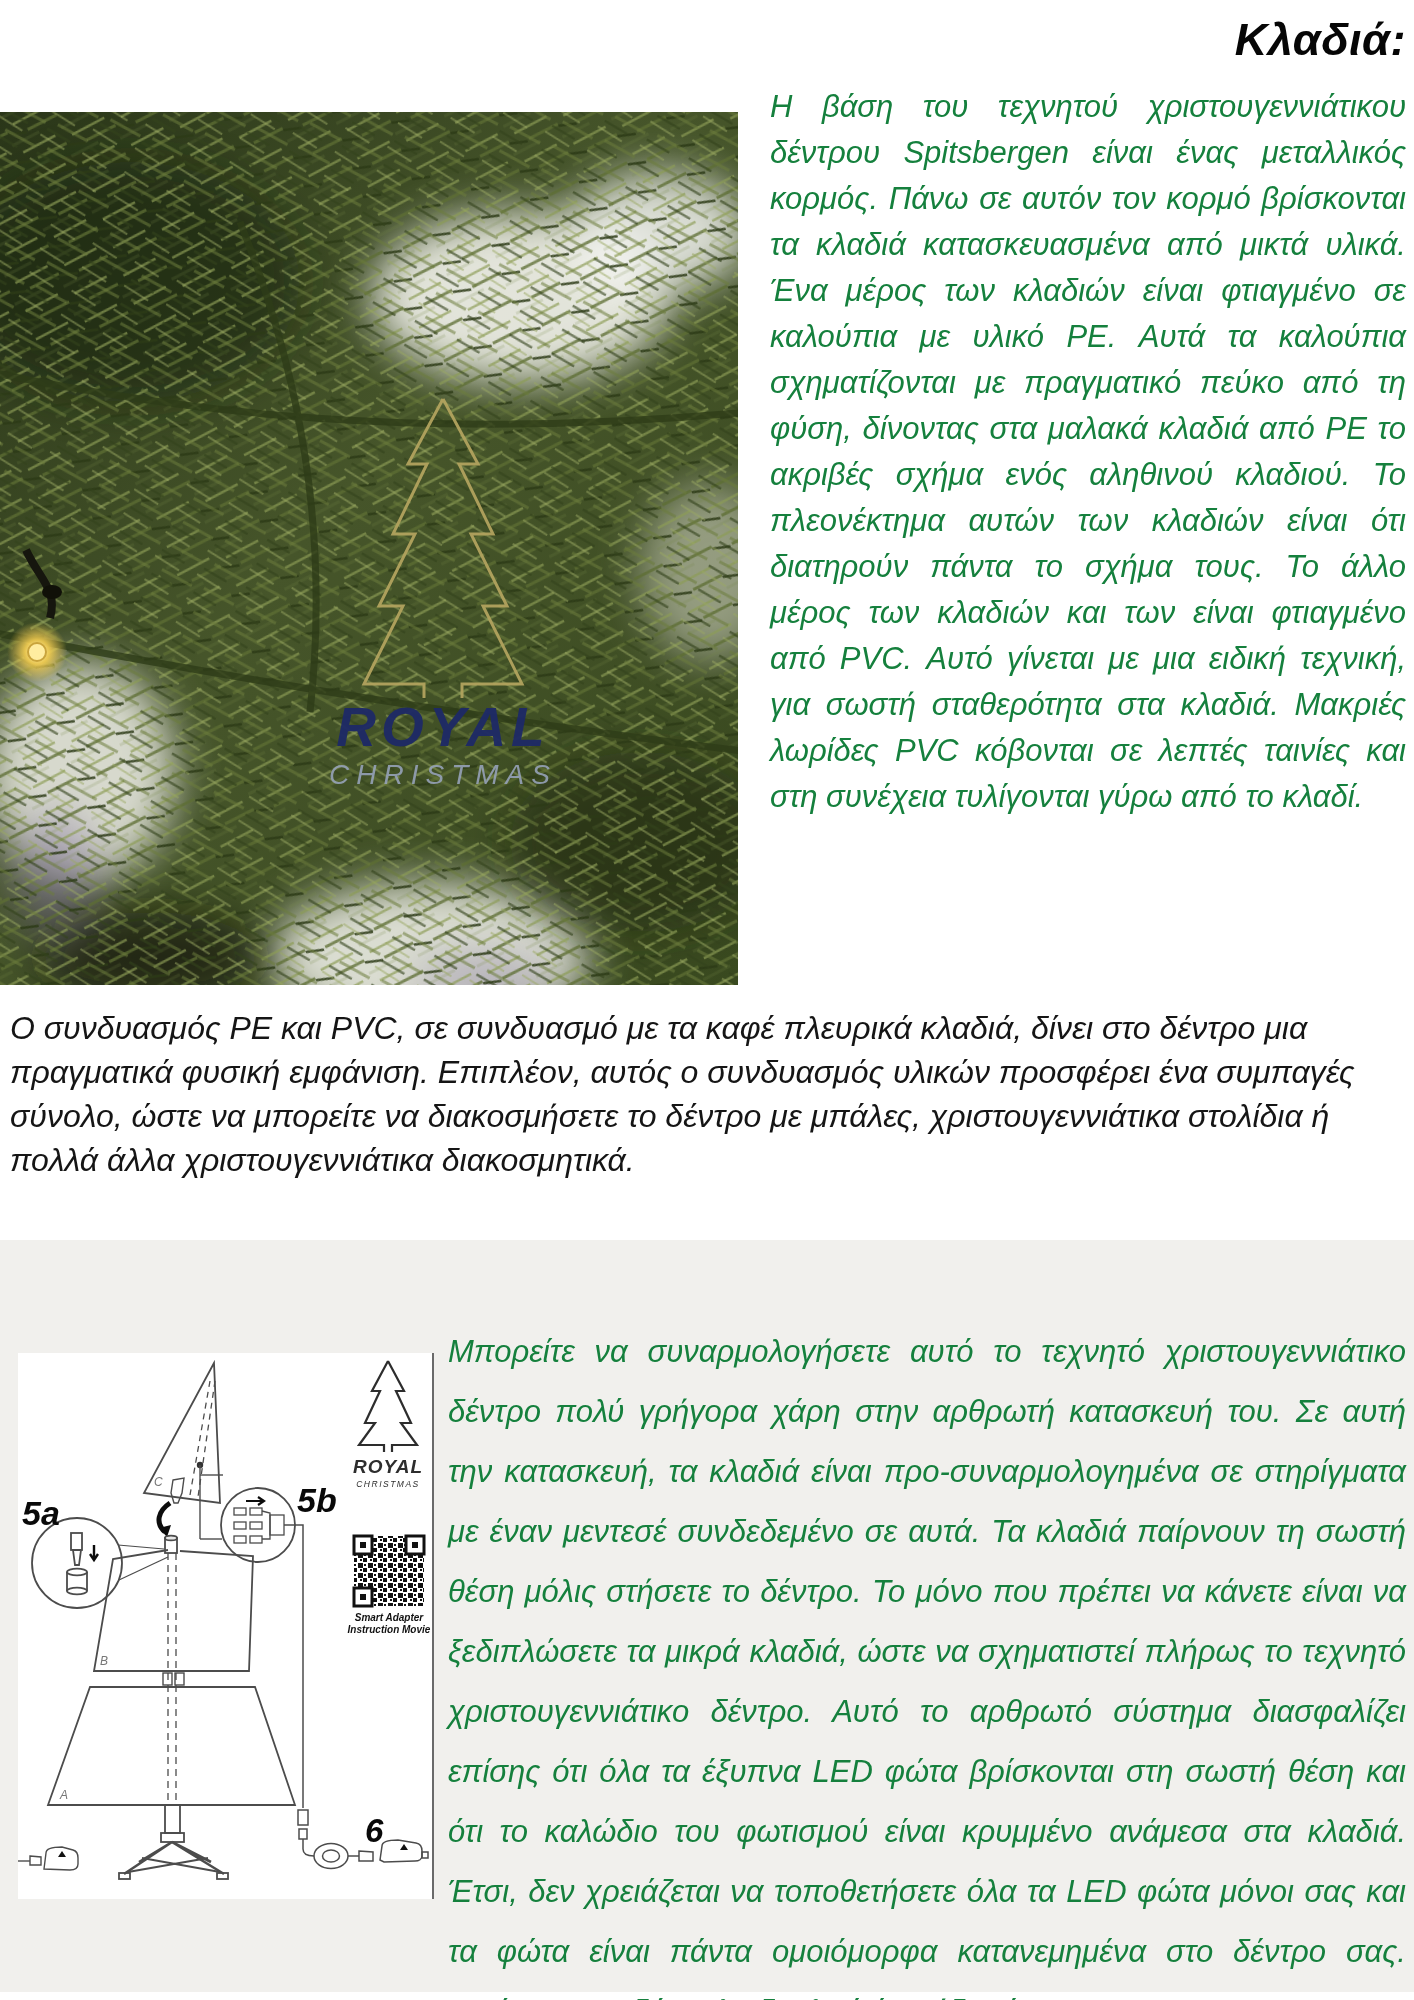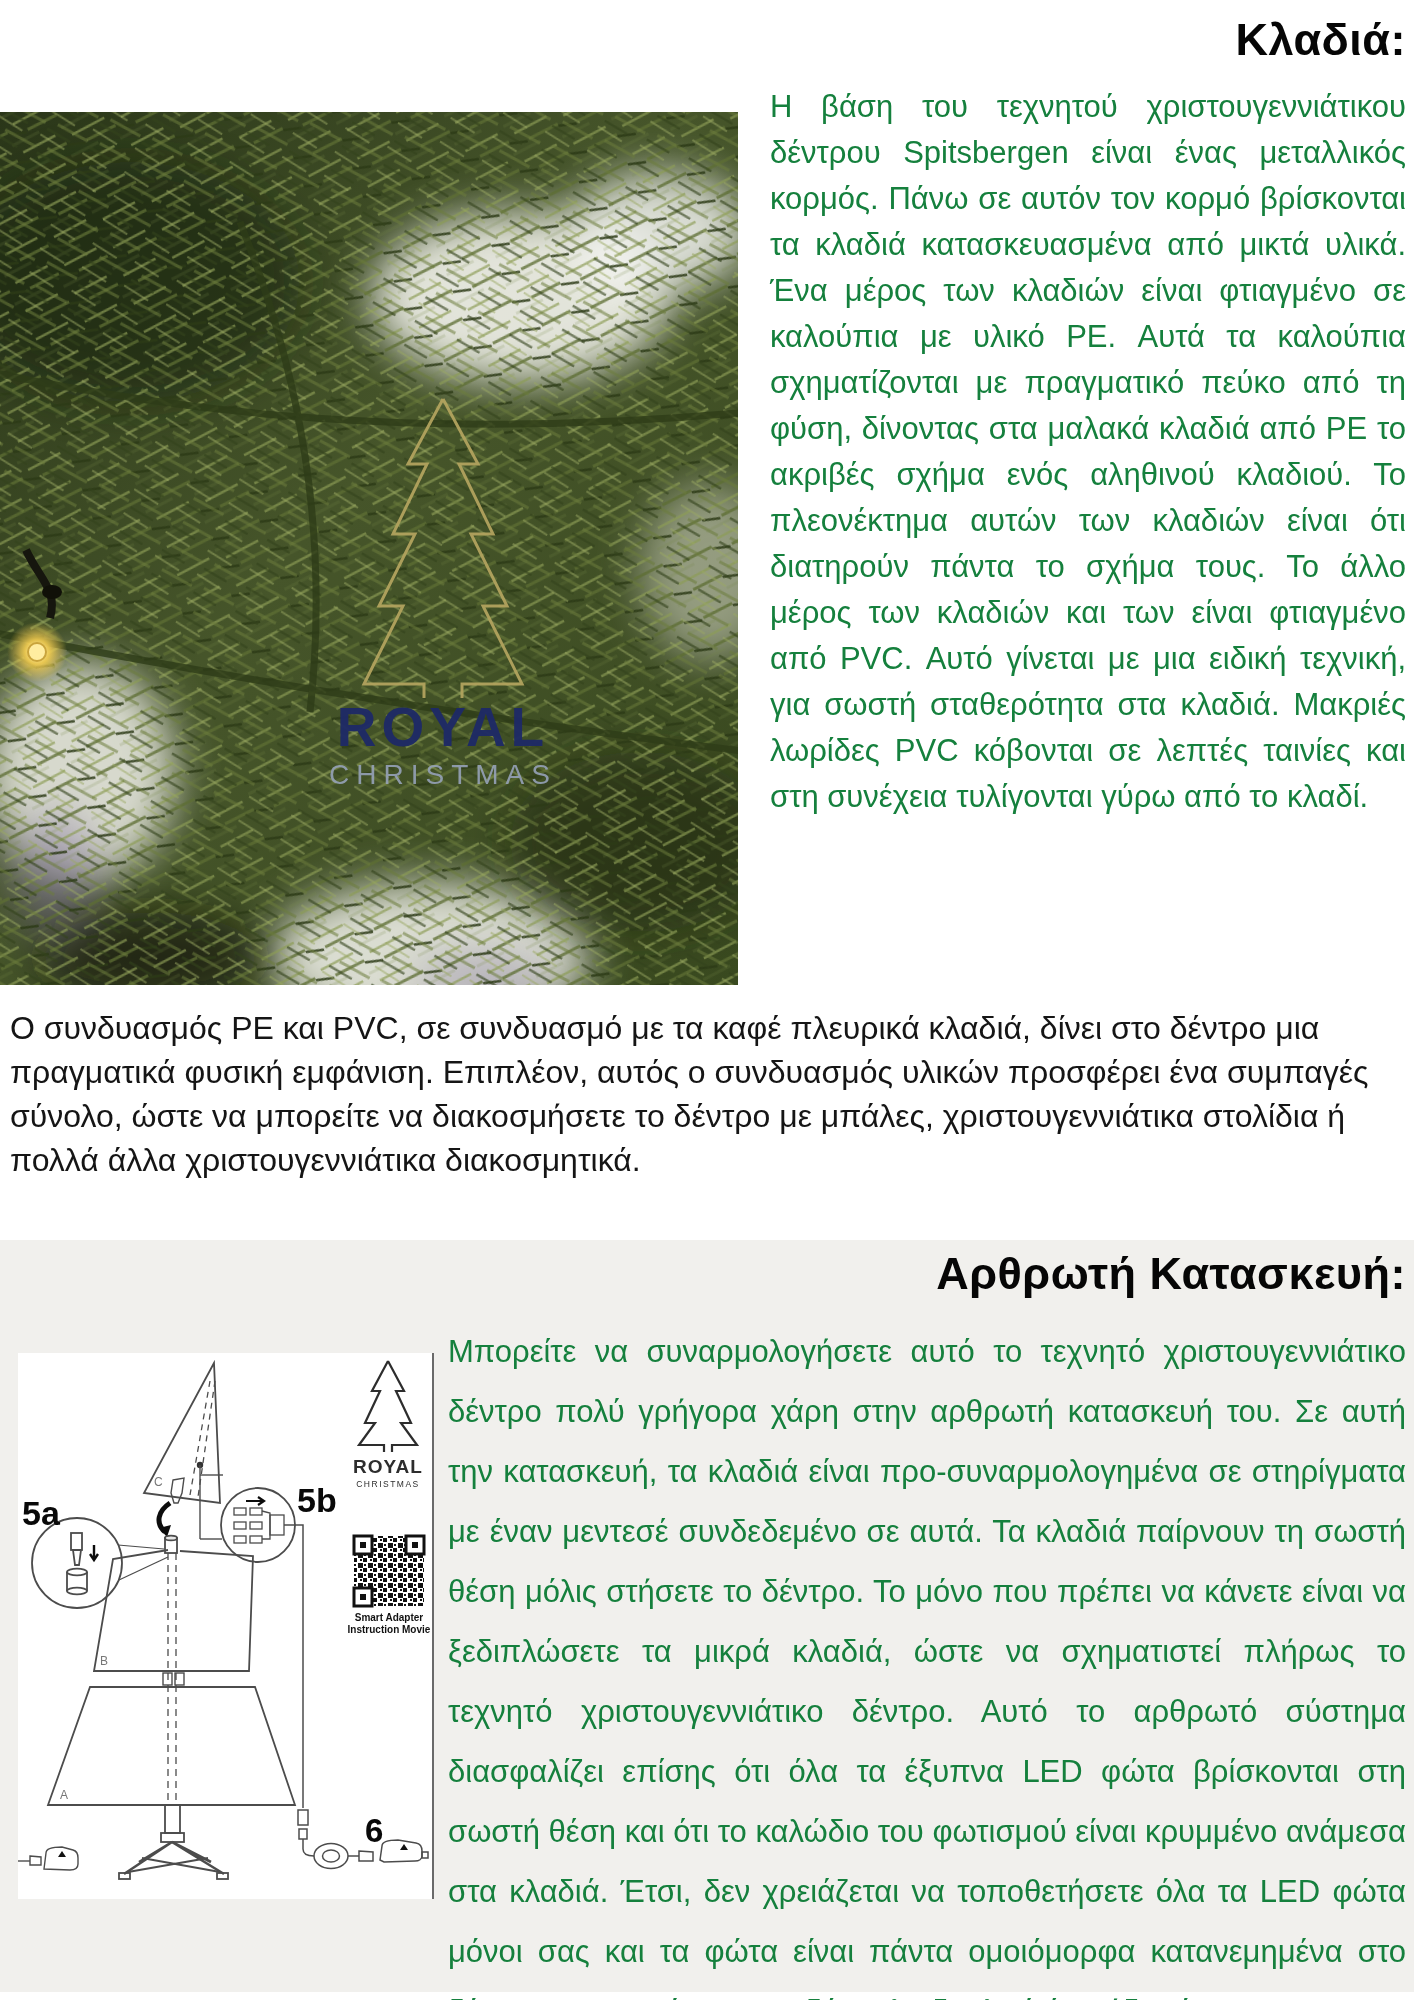--- a/index.html
+++ b/index.html
@@ -3,20 +3,21 @@
 <meta charset="utf-8">
 <style>
   html,body{margin:0;padding:0;background:#ffffff;}
   .page{
     position:relative;
     width:1414px;height:2000px;
     background:#ffffff;
     font-family:"Liberation Sans", sans-serif;
     color:#161616;
     overflow:hidden;
+    font-style:italic;
   }
   .sec-title{
     position:absolute;
     right:8px;
     font-size:45px;
     font-weight:bold;
     color:#060606;
     white-space:nowrap;
     letter-spacing:.5px;
   }
@@ -133,21 +134,20 @@
       </g>
     </svg>
   </div>
 
   <div class="body-col" id="branches-col">Η βάση του τεχνητού χριστουγεννιάτικου δέντρου Spitsbergen είναι ένας μεταλλικός κορμός. Πάνω σε αυτόν τον κορμό βρίσκονται τα κλαδιά κατασκευασμένα από μικτά υλικά. Ένα μέρος των κλαδιών είναι φτιαγμένο σε καλούπια με υλικό PE. Αυτά τα καλούπια σχηματίζονται με πραγματικό πεύκο από τη φύση, δίνοντας στα μαλακά κλαδιά από PE το ακριβές σχήμα ενός αληθινού κλαδιού. Το πλεονέκτημα αυτών των κλαδιών είναι ότι διατηρούν πάντα το σχήμα τους. Το άλλο μέρος των κλαδιών και των είναι φτιαγμένο από PVC. Αυτό γίνεται με μια ειδική τεχνική, για σωστή σταθερότητα στα κλαδιά. Μακριές λωρίδες PVC κόβονται σε λεπτές ταινίες και στη συνέχεια τυλίγονται γύρω από το κλαδί.</div>
 
   <div id="branches-footer">Ο συνδυασμός PE και PVC, σε συνδυασμό με τα καφέ πλευρικά κλαδιά, δίνει στο δέντρο μια πραγματικά φυσική εμφάνιση. Επιπλέον, αυτός ο συνδυασμός υλικών προσφέρει ένα συμπαγές σύνολο, ώστε να μπορείτε να διακοσμήσετε το δέντρο με μπάλες, χριστουγεννιάτικα στολίδια ή πολλά άλλα χριστουγεννιάτικα διακοσμητικά.</div>
 
   <div id="section-modular">
 
-    <div class="sec-title" id="title-modular">Αρθρωτή Κατασκευή:</div>
 
     <div id="diagram-wrap">
       <svg width="414" height="546" viewBox="0 0 414 546">
         <defs>
           <pattern id="qrpat" width="10" height="10" patternUnits="userSpaceOnUse">
             <rect x="0" y="0" width="5" height="5" fill="#111"></rect>
             <rect x="5" y="5" width="4" height="4" fill="#111"></rect>
             <rect x="2" y="6" width="2" height="2" fill="#111"></rect>
             <rect x="6" y="1" width="2" height="2" fill="#111"></rect>
           </pattern>

